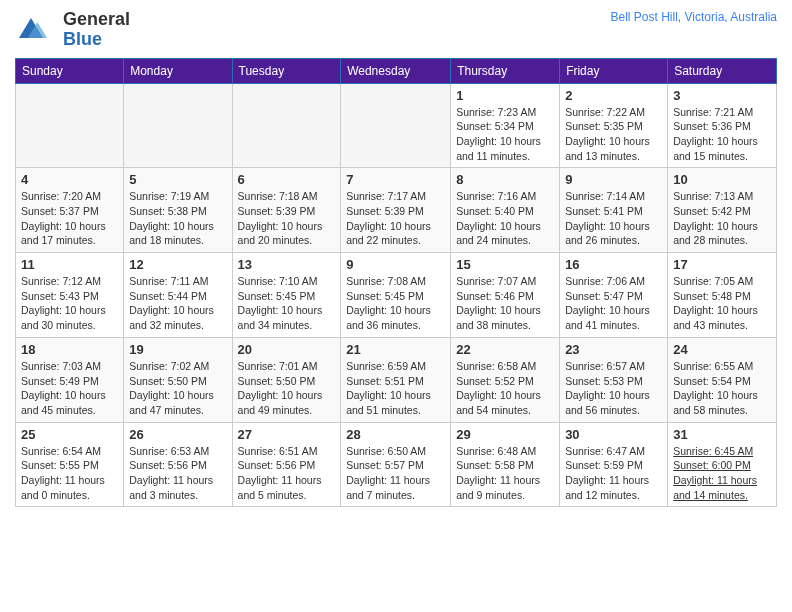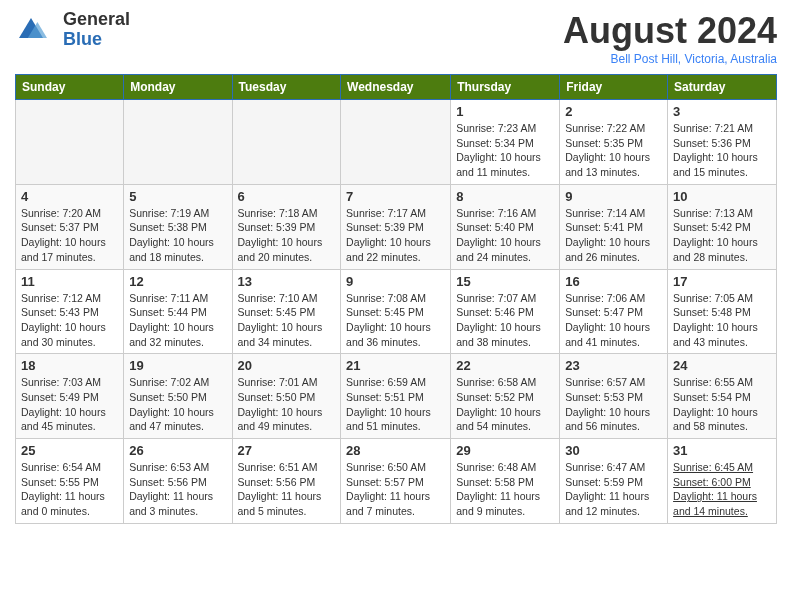--- a/index.html
+++ b/index.html
@@ -51,26 +51,26 @@
     .location-title {
       font-size: 12px;
       color: #3b82f6;
     }
     .calendar {
       width: 100%;
       border-collapse: collapse;
       font-size: 11px;
     }
     .calendar th {
-      background: #4d7c0f;
+      background: #4c1d95;
       color: #fff;
       text-align: left;
       padding: 5px 6px;
       font-size: 12px;
-      font-weight: bold;
+      font-weight: normal;
       border: 1px solid #2a6db5;
     }
     .calendar td {
       border: 1px solid #ccc;
       vertical-align: top;
       padding: 4px 5px;
       width: 113px;
       min-height: 80px;
       background: #fff;
     }
@@ -100,21 +100,20 @@
     <svg class="logo-icon" viewBox="0 0 40 40">
       <polygon points="20,5 35,30 5,30" fill="#2a6db5"></polygon>
       <polygon points="28,10 40,30 16,30" fill="#5a9fd4" opacity="0.7"></polygon>
     </svg>
     <div class="logo-text">
       <span class="logo-general">General</span>
       <span class="logo-blue">Blue</span>
     </div>
   </div>
   <div class="title-area">
-    <div class="month-title">August 2024</div>
     <div class="location-title">Bell Post Hill, Victoria, Australia</div>
   </div>
 </div>
 
 <table class="calendar">
   <thead>
     <tr>
     <th>Sunday</th>
         <th>Monday</th>
         <th>Tuesday</th>

